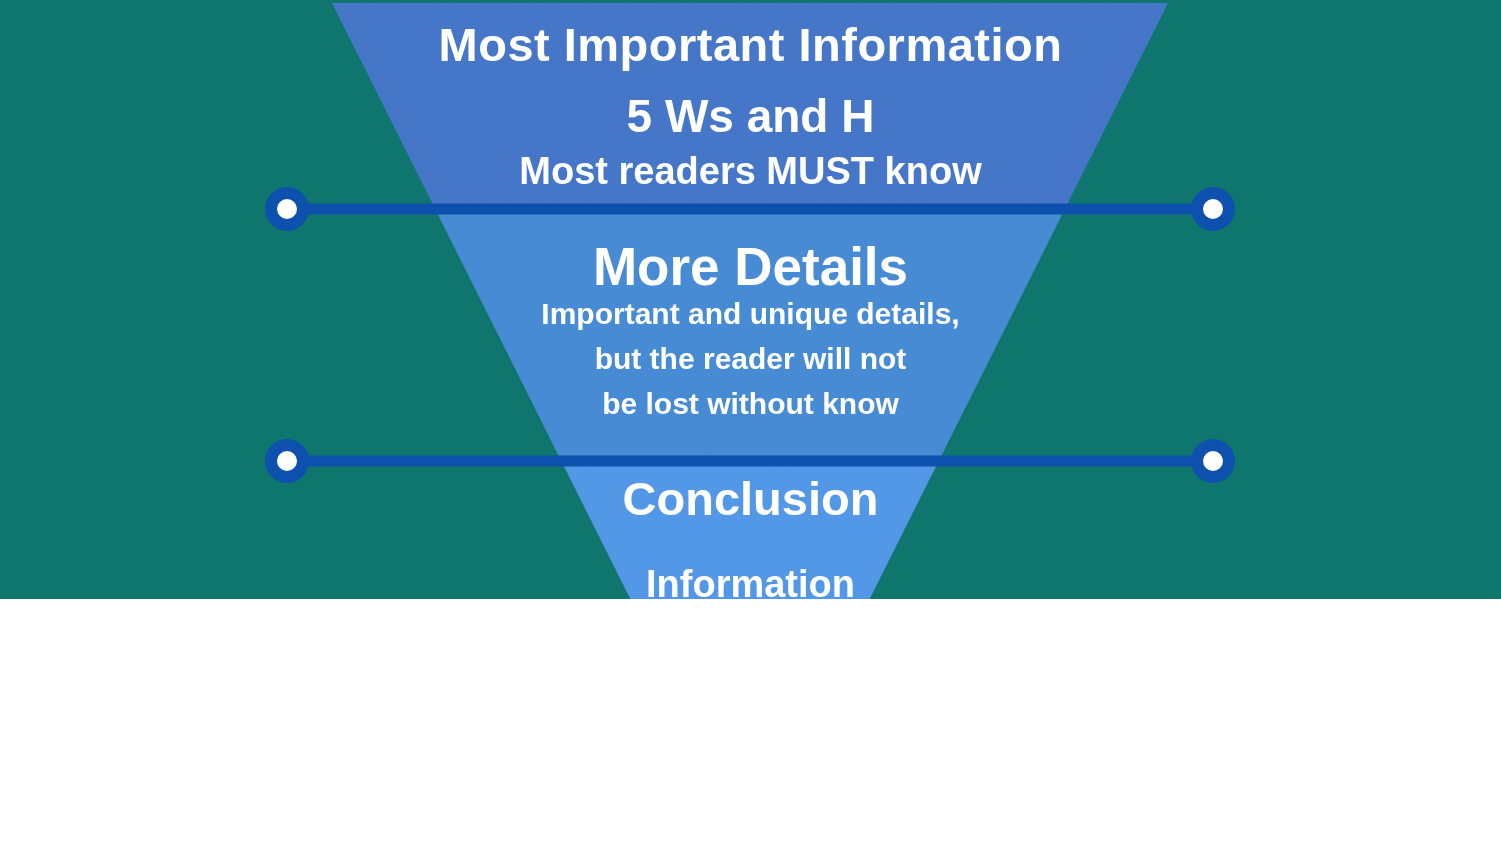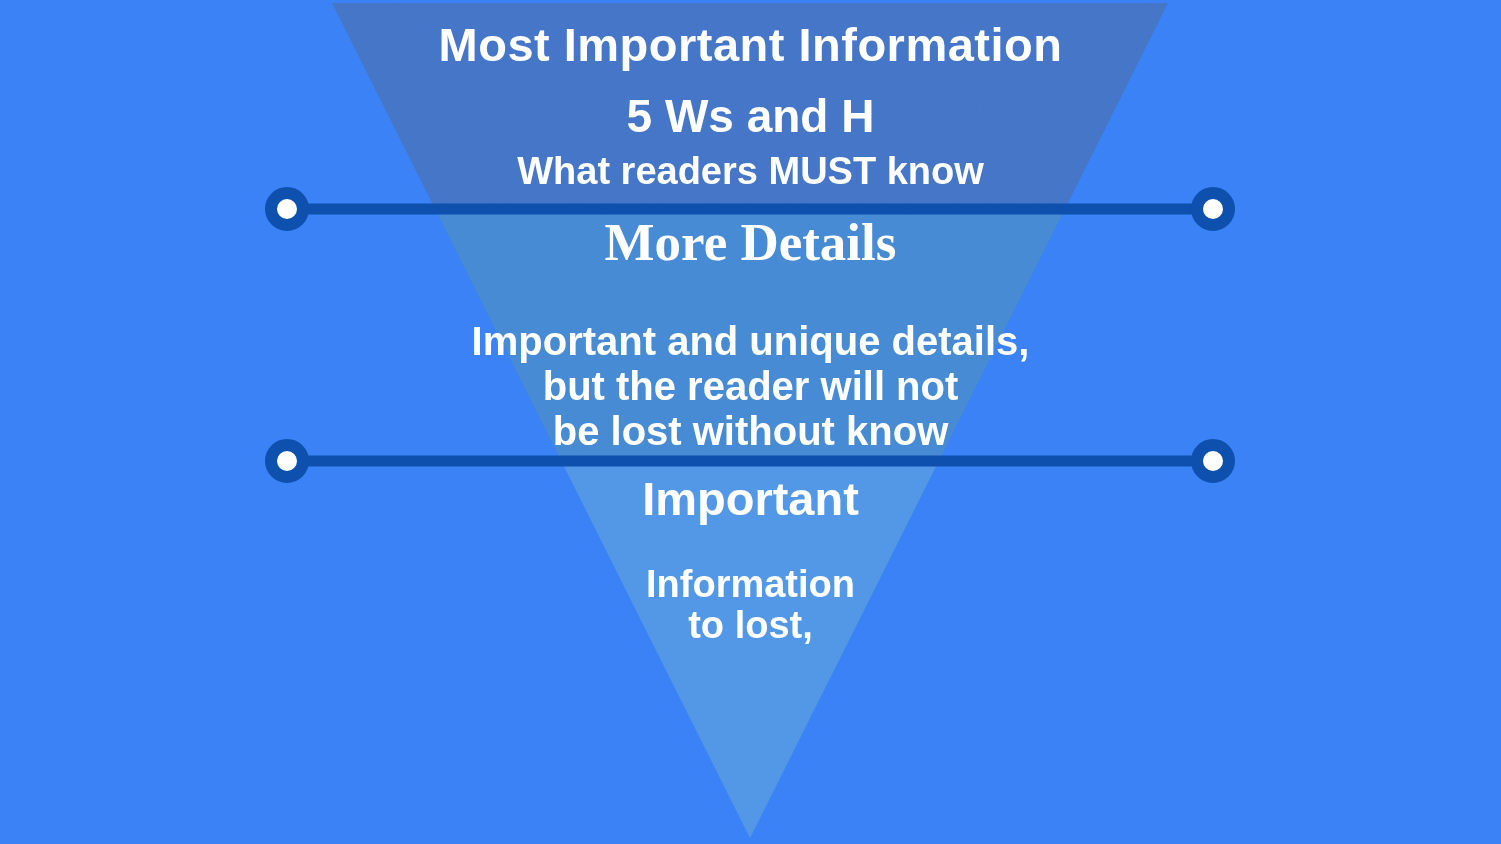--- a/index.html
+++ b/index.html
@@ -4,44 +4,44 @@
 <style>
   html, body {
     margin: 0;
     padding: 0;
     background: #ffffff;
     font-family: "Liberation Sans", "DejaVu Sans", sans-serif;
   }
   .canvas {
     position: relative;
     width: 1501px;
-    height: 844px;
-    background: #3b82f6;
+    height: 599px;
+    background: #0f766e;
     overflow: hidden;
   }
   .canvas svg {
     position: absolute;
     left: 0;
     top: 0;
   }
   .txt {
     position: absolute;
     left: 0;
     right: 0;
     text-align: center;
     color: #ffffff;
     font-weight: 700;
     white-space: nowrap;
     pointer-events: none;
   }
   .s1-title  { top: 17px;  font-size: 47px; letter-spacing: 0.5px; }
   .s1-line1  { top: 89px;  font-size: 46px; }
   .s1-line2  { top: 150px; font-size: 38px; }
-  .s2-title  { top: 212px; font-size: 53px; font-family: Liberation Serif, serif; }
-  .s2-body   { top: 319px; font-size: 40px; line-height: 45px; }
+  .s2-title  { top: 236px; font-size: 53px; }
+  .s2-body   { top: 291px; font-size: 30px; line-height: 45px; }
   .s3-title  { top: 471px; font-size: 47px; }
   .s3-body   { top: 564px; font-size: 38px; line-height: 41px; }
 </style>
 </head>
 <body>
 
 <div class="canvas">
 
   <svg width="1501" height="844" viewBox="0 0 1501 844">
     <defs>
@@ -65,28 +65,28 @@
     <circle cx="287" cy="209" r="16" fill="#ffffff" stroke-width="12" stroke="#0d50ae"></circle>
     <circle cx="1213" cy="209" r="16" fill="#ffffff" stroke-width="12" stroke="#0d50ae"></circle>
 
     <line x1="299" y1="461" x2="1201" y2="461" stroke-width="11" stroke="#0d50ae"></line>
     <circle cx="287" cy="461" r="16" fill="#ffffff" stroke-width="12" stroke="#0d50ae"></circle>
     <circle cx="1213" cy="461" r="16" fill="#ffffff" stroke-width="12" stroke="#0d50ae"></circle>
   </svg>
 
   <div class="txt s1-title">Most Important Information</div>
   <div class="txt s1-line1">5 Ws and H</div>
-  <div class="txt s1-line2">What readers MUST know</div>
+  <div class="txt s1-line2">Most readers MUST know</div>
 
   <div class="txt s2-title">More Details</div>
   <div class="txt s2-body">
     <div>Important and unique details,</div>
     <div>but the reader will not</div>
     <div>be lost without know</div>
   </div>
 
-  <div class="txt s3-title">Important</div>
+  <div class="txt s3-title">Conclusion</div>
   <div class="txt s3-body">
     <div>Information</div>
     <div>to lost,</div>
   </div>
 
 </div>
 
 </body></html>

